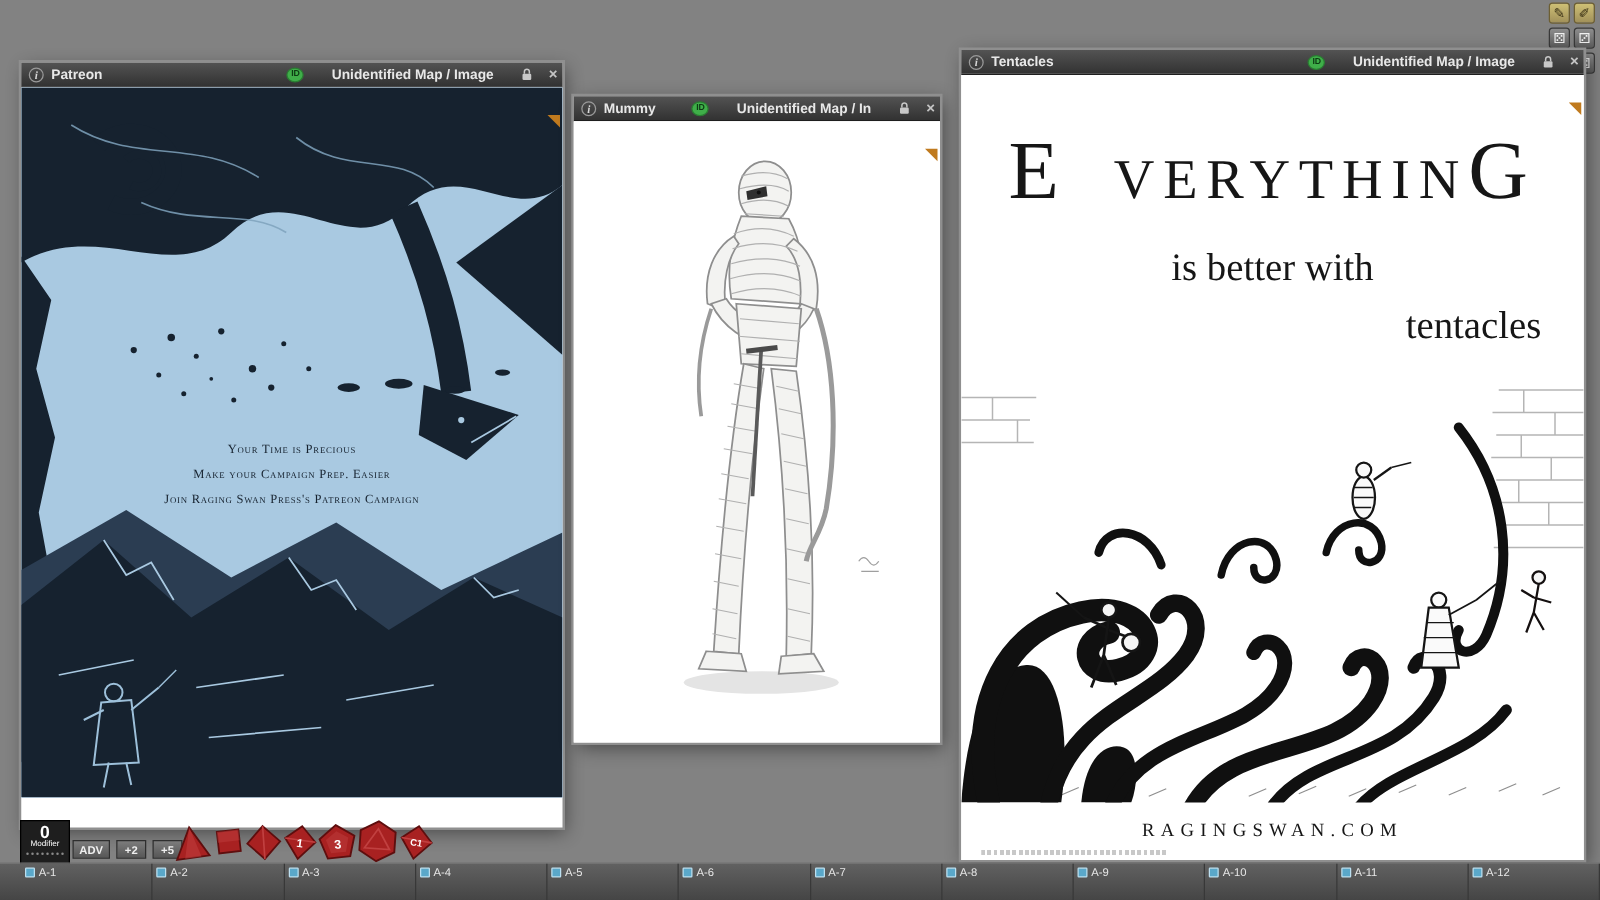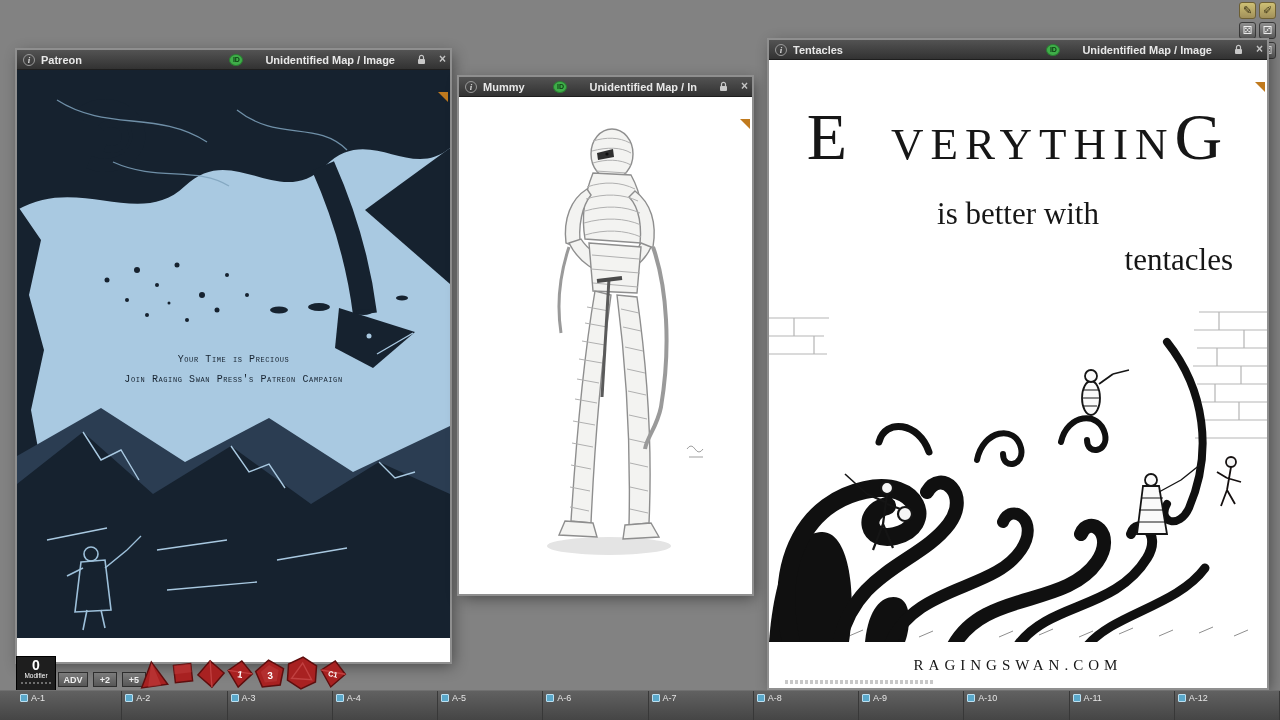--- a/index.html
+++ b/index.html
@@ -25,21 +25,21 @@
   .lock-icon { flex:0 0 auto; display:flex; }
   .close-icon { position:absolute; top:0; right:4px; color:#c4c4c4; font-size:12px;
                 font-weight:bold; line-height:18px; cursor:pointer; }
   .pin { position:absolute; top:22px; right:2px; width:0; height:0;
          border-top:10px solid #c07a1e; border-left:10px solid transparent; }
 
   
   #win-patreon { left:17px; top:50px; width:433px; height:612px; }
   .patreon-art { position:relative; width:433px; height:568px; overflow:hidden; background:#a9c9e1; }
   .patreon-text { position:absolute; top:284px; left:0; right:0; text-align:center;
-                  color:#16222f; font-family:Liberation Mono, monospace; font-variant:small-caps; }
+                  color:#16222f; font-family:Liberation Serif, serif; font-variant:small-caps; }
   .pt-line { font-size:10px; letter-spacing:.6px; margin-bottom:9px; }
   .pt-line:last-child { margin-bottom:16px; }
   .patreon-banner { height:24px; background:#0b0b0b; color:#dcdcdc;
                     font-family:"Liberation Serif",serif; font-variant:small-caps;
                     font-size:14px; letter-spacing:2.5px; display:flex;
                     align-items:center; justify-content:center; }
 
   
   #win-mummy { left:459px; top:77px; width:293px; height:517px; }
   .mummy-art { position:relative; width:293px; height:497px; background:#fff; overflow:hidden; }
@@ -179,20 +179,21 @@
       <g stroke="#9dc0da" stroke-width="1.6" fill="none">
         <circle cx="74" cy="484" r="7"></circle>
         <path d="M64,492 L88,490 L94,540 L58,542 Z"></path>
         <path d="M70,540 L66,560 M84,540 L88,558"></path>
         <path d="M88,498 L110,480 M66,498 L50,506"></path>
         <path d="M110,480 L124,466" stroke-width="1.2"></path>
       </g>
     </svg>
     <div class="patreon-text">
       <div class="pt-line">Your Time is Precious</div>
+      <div class="pt-line">Make your Campaign Prep. Easier</div>
       <div class="pt-line">Join Raging Swan Press's Patreon Campaign</div>
     </div>
     <span class="pin"></span>
   </div>
 </section>
 
 <section class="window" id="win-mummy">
   <header class="titlebar">
     <span class="info-icon">i</span>
     <span class="win-title">Mummy</span>

